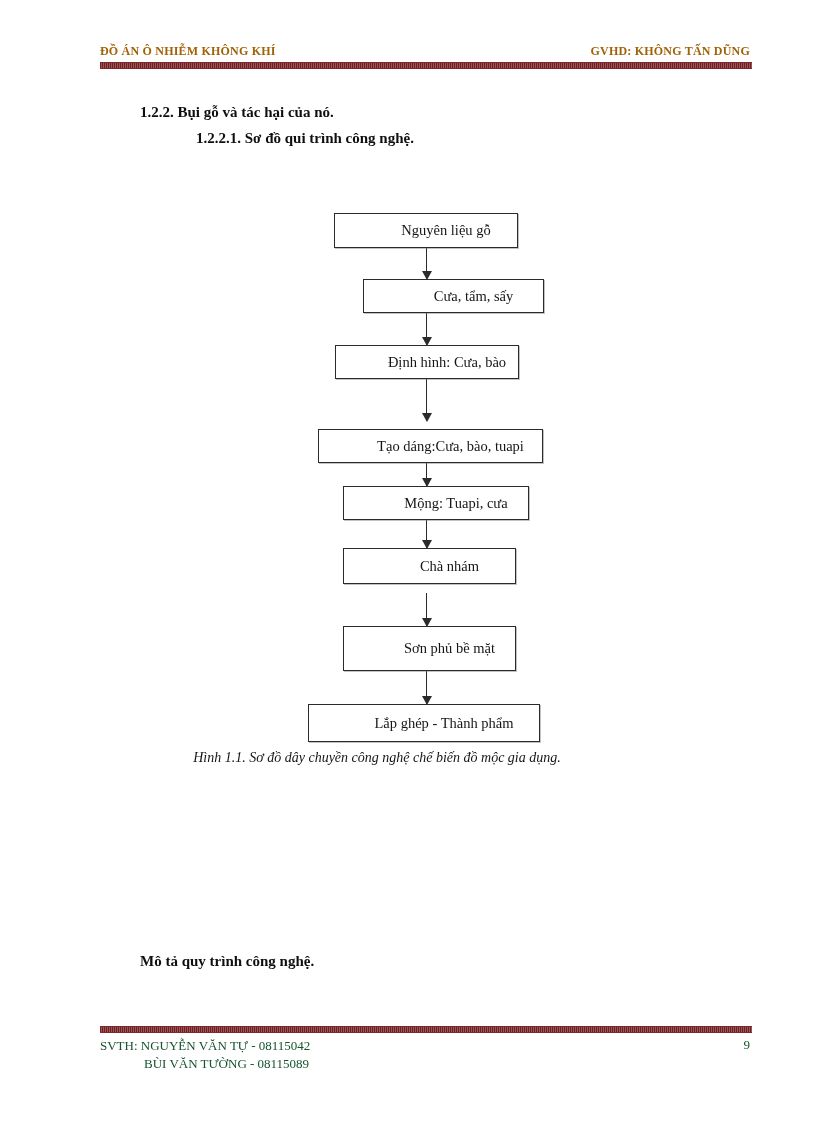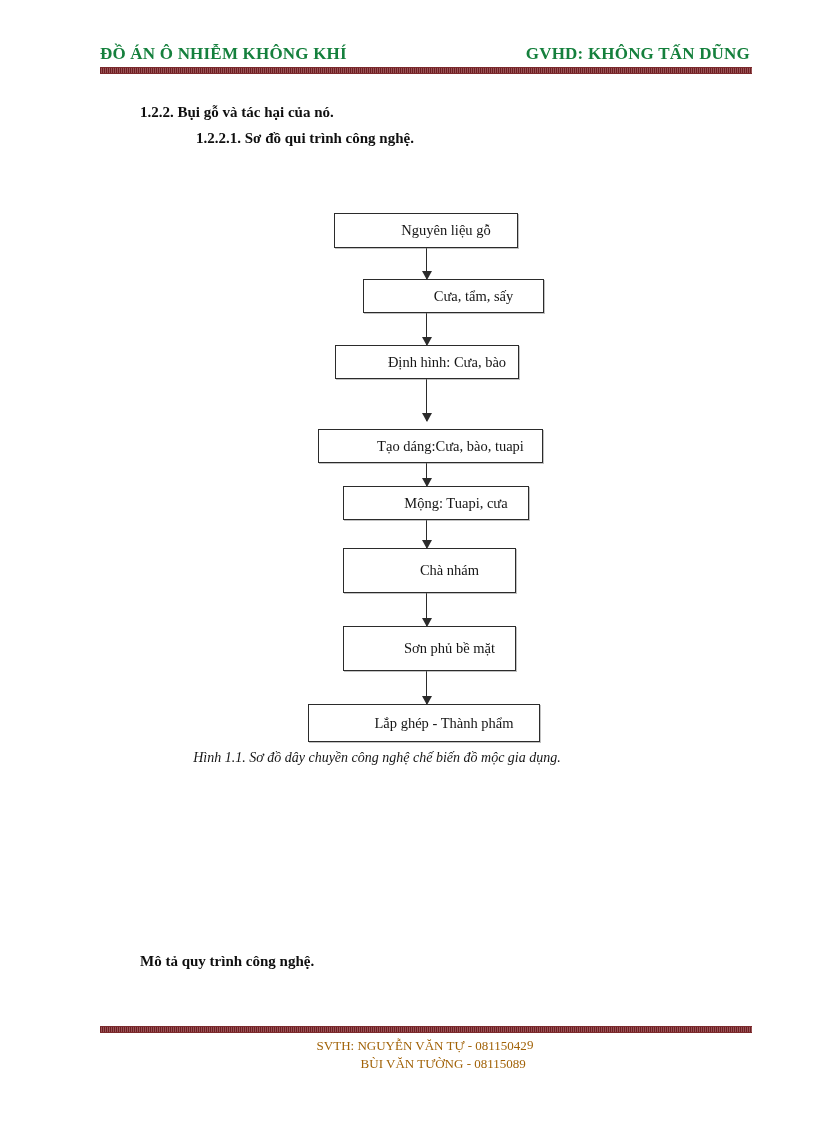--- a/index.html
+++ b/index.html
@@ -28,23 +28,23 @@
     left: 100px;
     top: 44px;
     width: 652px;
   }
   .header-row {
     display: flex;
     justify-content: space-between;
     align-items: flex-end;
     font-family: "Liberation Serif", serif;
     font-weight: bold;
-    font-size: 17px;
+    font-size: 12px;
     letter-spacing: 0.2px;
-    color: #15803d;
+    color: #a16207;
   }
   .header-left { white-space: nowrap; }
   .header-right { white-space: nowrap; padding-right: 2px; }
 
   .rule {
     margin-top: 3px;
     height: 5px;
     width: 100%;
     background:
       repeating-linear-gradient(90deg,
@@ -138,25 +138,25 @@
   
   .footer {
     position: absolute;
     left: 100px;
     top: 1026px;
     width: 652px;
   }
   .footer .rule { margin-top: 0; margin-bottom: 4px; }
   .footer-row {
     display: flex;
-    justify-content: center;
+    justify-content: space-between;
     align-items: flex-start;
     font-family: "Liberation Serif", serif;
     font-size: 13px;
-    color: #a16207;
+    color: #14532d;
   }
   .footer-names {
     line-height: 1.35;
   }
   .footer-line-1 { white-space: nowrap; }
   .footer-line-2 { white-space: nowrap; padding-left: 44px; }
   .footer-page {
     font-size: 13px;
     padding-right: 2px;
   }
@@ -183,21 +183,21 @@
       <div class="flow-arrow" style="left: 426px; top: 174px; height: 42px;"></div>
       <div class="flow-arrow" style="left: 426px; top: 250px; height: 31px;"></div>
       <div class="flow-arrow" style="left: 426px; top: 315px; height: 28px;"></div>
       <div class="flow-arrow" style="left: 426px; top: 388px; height: 33px;"></div>
       <div class="flow-arrow" style="left: 426px; top: 466px; height: 33px;"></div>
       <div class="flow-node" style="left: 334px; top: 8px; width: 184px; height: 35px;">Nguyên liệu gỗ</div>
       <div class="flow-node" style="left: 337px; top: 74px; width: 181px; height: 34px; margin-left: 26px;">Cưa, tẩm, sấy</div>
       <div class="flow-node" style="left: 335px; top: 140px; width: 184px; height: 34px;">Định hình: Cưa, bào</div>
       <div class="flow-node" style="left: 318px; top: 224px; width: 225px; height: 34px;">Tạo dáng:Cưa, bào, tuapi</div>
       <div class="flow-node" style="left: 343px; top: 281px; width: 186px; height: 34px;">Mộng: Tuapi, cưa</div>
-      <div class="flow-node" style="left: 343px; top: 343px; width: 173px; height: 45px;">Chà nhám</div>
+      <div class="flow-node" style="left: 343px; top: 343px; width: 173px; height: 36px;">Chà nhám</div>
       <div class="flow-node" style="left: 343px; top: 421px; width: 173px; height: 45px;">Sơn phủ bề mặt</div>
       <div class="flow-node" style="left: 308px; top: 499px; width: 232px; height: 38px;">Lắp ghép - Thành phẩm</div>
     </div>
 
   <div class="caption">Hình 1.1. Sơ đồ dây chuyền công nghệ chế biến đồ mộc gia dụng.</div>
 
   <div class="body-note">Mô tả quy trình công nghệ.</div>
 
   <div class="footer">
     <div class="rule"></div>

